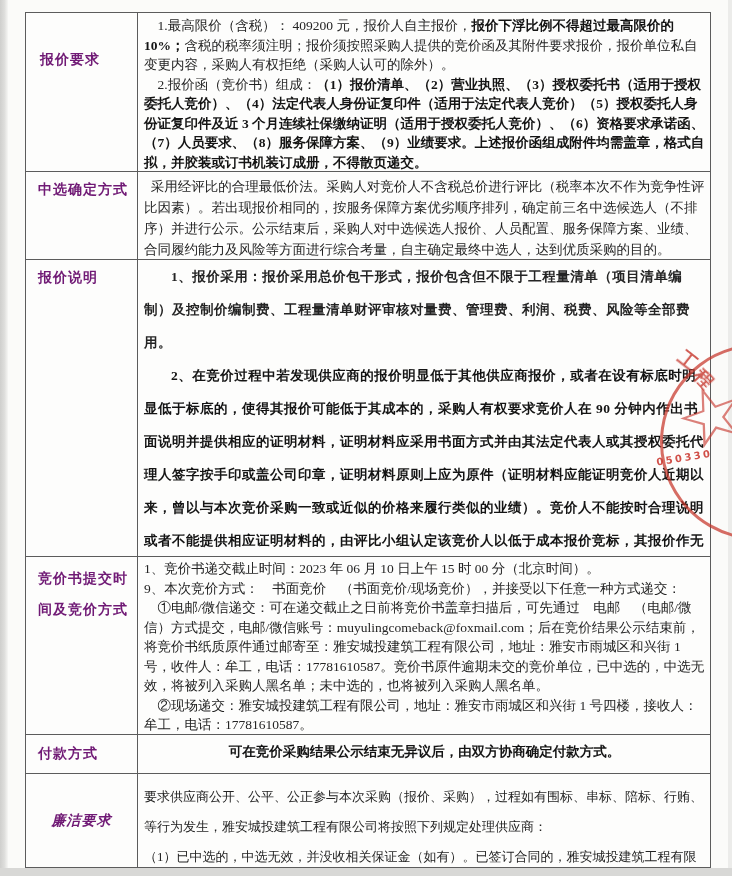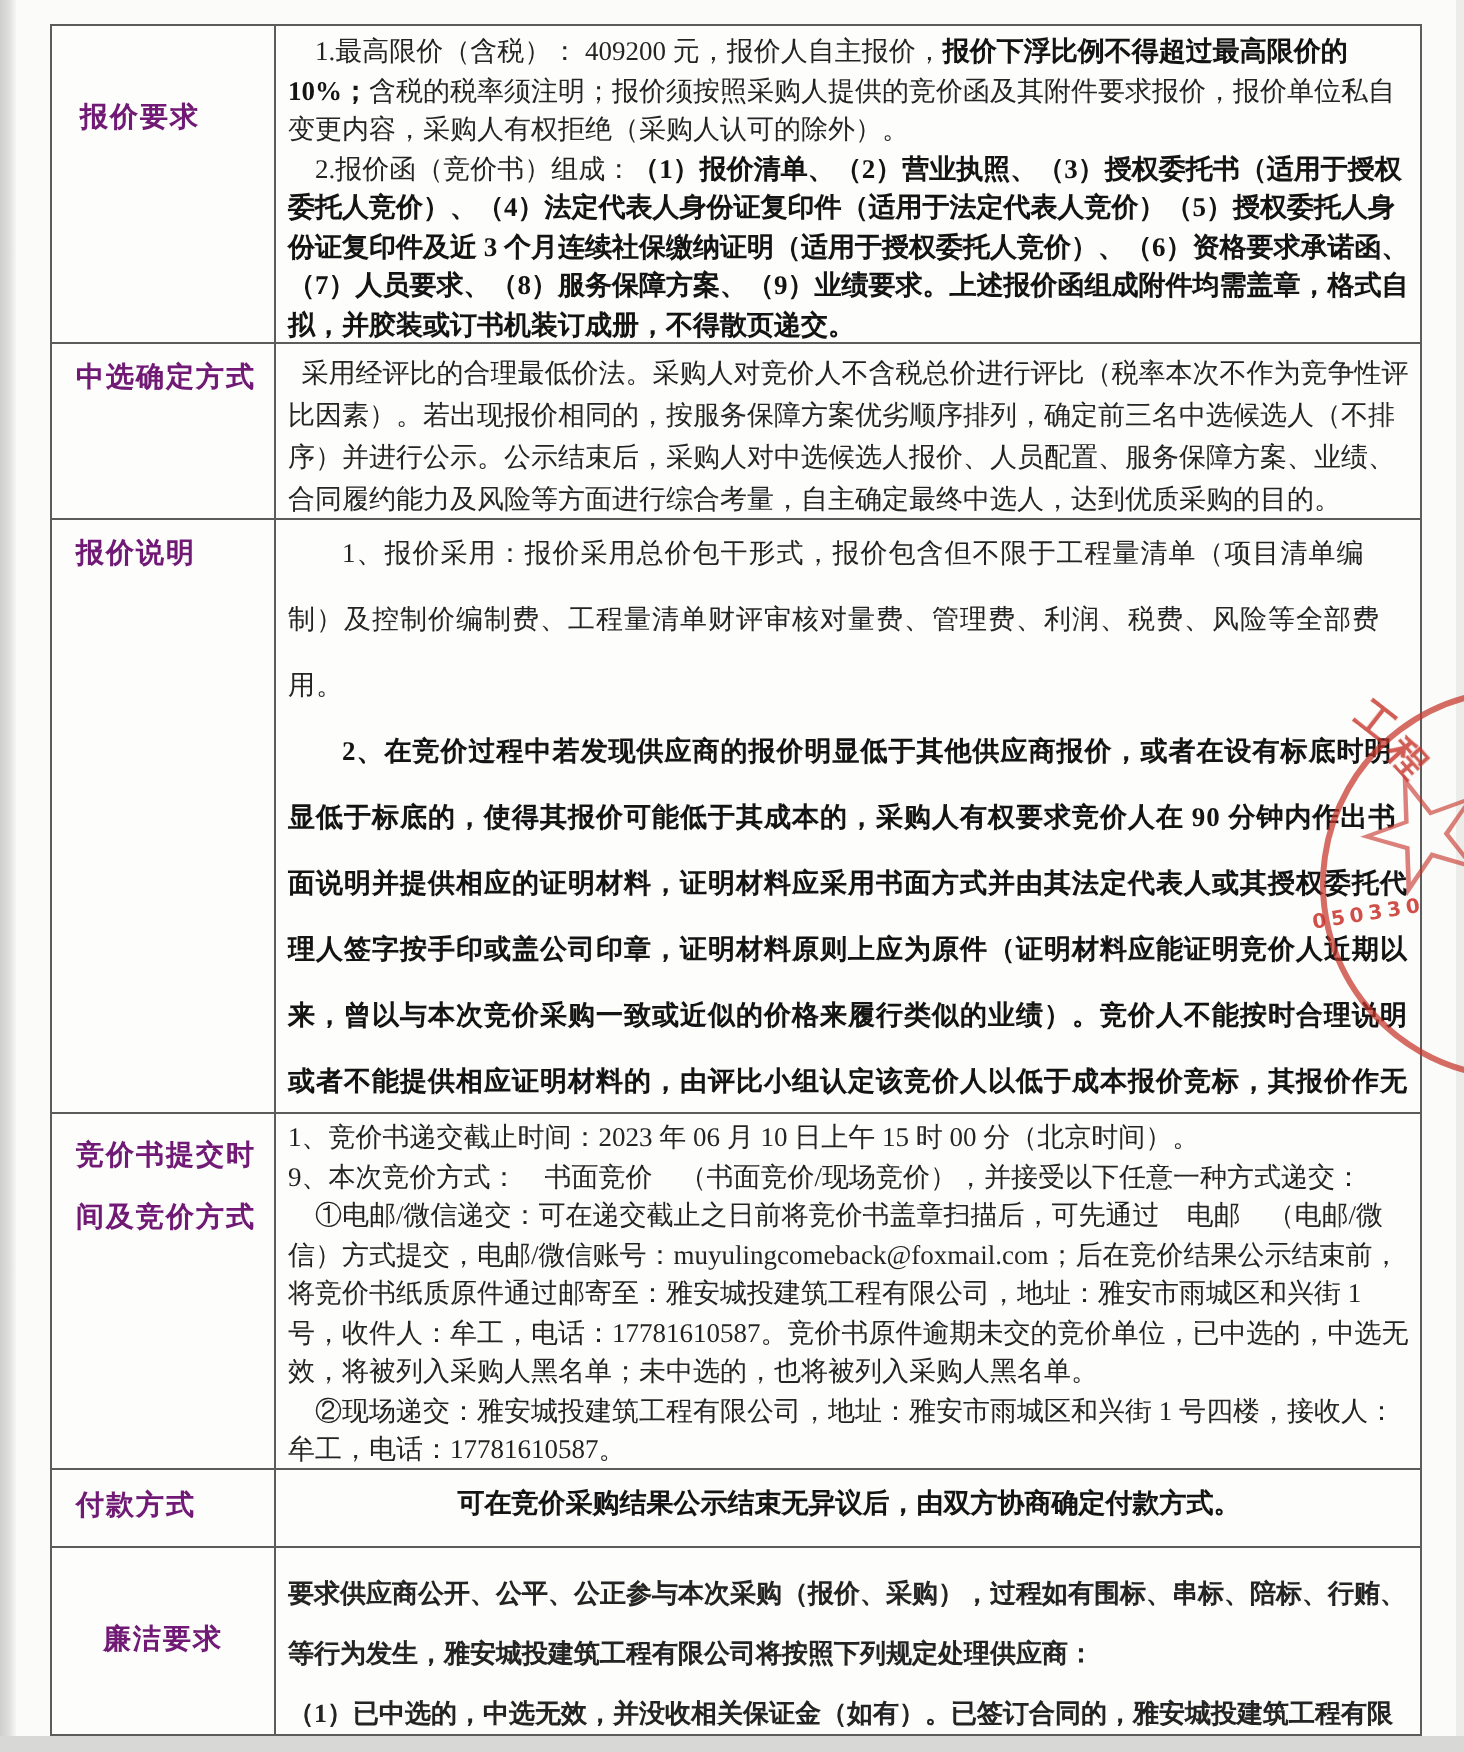--- a/index.html
+++ b/index.html
@@ -40,28 +40,28 @@
   .trow:nth-child(1){height:158px;}
   .trow:nth-child(2){height:88px;}
   .trow:nth-child(3){height:297px;}
   .trow:nth-child(4){height:178px;}
   .trow:nth-child(5){height:39px;}
   .trow:nth-child(6){height:94px;}
 
   .trow:nth-child(1) .lcell{padding-top:37px;padding-left:14px;}
   .trow:nth-child(4) .lcell{line-height:31px;padding-top:6px;}
   .trow:nth-child(5) .lcell{padding-top:9px;}
-  .trow:nth-child(6) .lcell{display:flex;align-items:center;justify-content:center;padding:0;}
+  .trow:nth-child(6) .lcell{display:flex;align-items:center;justify-content:center;padding:0;font-style:italic;}
 
   .trow:nth-child(1) .ccell{line-height:19.5px;}
   .trow:nth-child(2) .ccell{line-height:21px;padding-top:4px;}
   .trow:nth-child(3) .ccell{line-height:33px;letter-spacing:0.5px;padding-top:0;}
   .trow:nth-child(4) .ccell{line-height:19.5px;padding-top:2px;}
   .trow:nth-child(5) .ccell{line-height:20px;padding-top:7px;font-weight:bold;color:#141414;text-align:center;}
-  .trow:nth-child(6) .ccell{line-height:30px;padding-top:8px;font-size:13px;font-weight:bold;}
+  .trow:nth-child(6) .ccell{line-height:30px;padding-top:8px;font-size:13px;}
 
   
   .stamp{position:absolute;left:648px;top:334px;width:160px;height:210px;pointer-events:none;}
   .stamp-circle{
     position:absolute;left:12px;top:10px;width:190px;height:190px;border-radius:50%;
     border:3px solid rgba(198,52,42,0.72);transform:rotate(8deg);
   }
   .stamp-star{
     position:absolute;left:28px;top:42px;font-size:80px;line-height:80px;
     color:rgba(198,52,42,0.62);transform:rotate(-20deg);
@@ -96,21 +96,21 @@
     </div>
     <div class="trow">
       <div class="lcell">中选确定方式</div>
       <div class="ccell">
         <p class="para" style="text-indent: 0.5em;"><span class="run">采用经评比的合理最低价法。采购人对竞价人不含税总价进行评比（税率本次不作为竞争性评比因素）。若出现报价相同的，按服务保障方案优劣顺序排列，确定前三名中选候选人（不排序）并进行公示。公示结束后，采购人对中选候选人报价、人员配置、服务保障方案、业绩、合同履约能力及风险等方面进行综合考量，自主确定最终中选人，达到优质采购的目的。</span></p>
       </div>
     </div>
     <div class="trow">
       <div class="lcell">报价说明</div>
       <div class="ccell">
-        <p class="para" style="text-indent: 2em;"><span class="run">1、报价采用：报价采用总价包干形式，报价包含但不限于工程量清单（项目清单编制）及控制价编制费、工程量清单财评审核对量费、管理费、利润、税费、风险等全部费用。</span></p>
+        <p class="para" style="text-indent: 2em; font-weight: bold;"><span class="run">1、报价采用：报价采用总价包干形式，报价包含但不限于工程量清单（项目清单编制）及控制价编制费、工程量清单财评审核对量费、管理费、利润、税费、风险等全部费用。</span></p>
         <p class="para" style="text-indent: 2em;"><span class="run b">2、在竞价过程中若发现供应商的报价明显低于其他供应商报价，或者在设有标底时明显低于标底的，使得其报价可能低于其成本的，</span><span class="run b">采购人有权要求竞价人在 90 分钟内作出书面说明并提供相应的证明材料，证明材料应采用书面方式并由其法定代表人或其授权委托代理人签字按手印或盖公司印章，证明材料原则上应为原件（证明材料应能证明竞价人近期以来，曾以与本次竞价采购一致或近似的价格来履行类似的业绩）。竞价人不能按时合理说明或者不能提供相应证明材料的，由评比小组认定该竞价人以低于成本报价竞标，其报价作无效处理，并有权将该竞价人列入雅安城投公司黑名单。</span></p>
       </div>
     </div>
     <div class="trow">
       <div class="lcell">竞价书提交时间及竞价方式</div>
       <div class="ccell">
         <p class="para"><span class="run">1、竞价书递交截止时间：</span><span class="run u">2023</span><span class="run"> 年 </span><span class="run u">06</span><span class="run"> 月 </span><span class="run u">10</span><span class="run"> 日上午 </span><span class="run u">15</span><span class="run"> 时 </span><span class="run u">00</span><span class="run"> 分（北京时间）。</span></p>
         <p class="para"><span class="run">9、本次竞价方式：</span><span class="run u">　书面竞价　</span><span class="run">（书面竞价/现场竞价），并接受以下任意一种方式递交：</span></p>
         <p class="para" style="text-indent: 1em;"><span class="run">①电邮/微信递交：可在递交截止之日前将竞价书盖章扫描后，可先通过</span><span class="run u">　电邮　</span><span class="run">（电邮/微信）方式提交，电邮/微信账号：</span><span class="run u">muyulingcomeback@foxmail.com</span><span class="run">；后在竞价结果公示结束前，将竞价书纸质原件通过邮寄至：雅安城投建筑工程有限公司，地址：</span><span class="run u">雅安市雨城区和兴街 1 号</span><span class="run">，收件人：</span><span class="run u">牟工</span><span class="run">，电话：</span><span class="run u">17781610587</span><span class="run">。竞价书原件逾期未交的竞价单位，已中选的，中选无效，将被列入采购人黑名单；未中选的，也将被列入采购人黑名单。</span></p>
         <p class="para" style="text-indent: 1em;"><span class="run">②现场递交：雅安城投建筑工程有限公司，地址：</span><span class="run u">雅安市雨城区和兴街 1 号四楼</span><span class="run">，接收人：</span><span class="run u">牟工</span><span class="run">，电话：</span><span class="run u">17781610587</span><span class="run">。</span></p>

